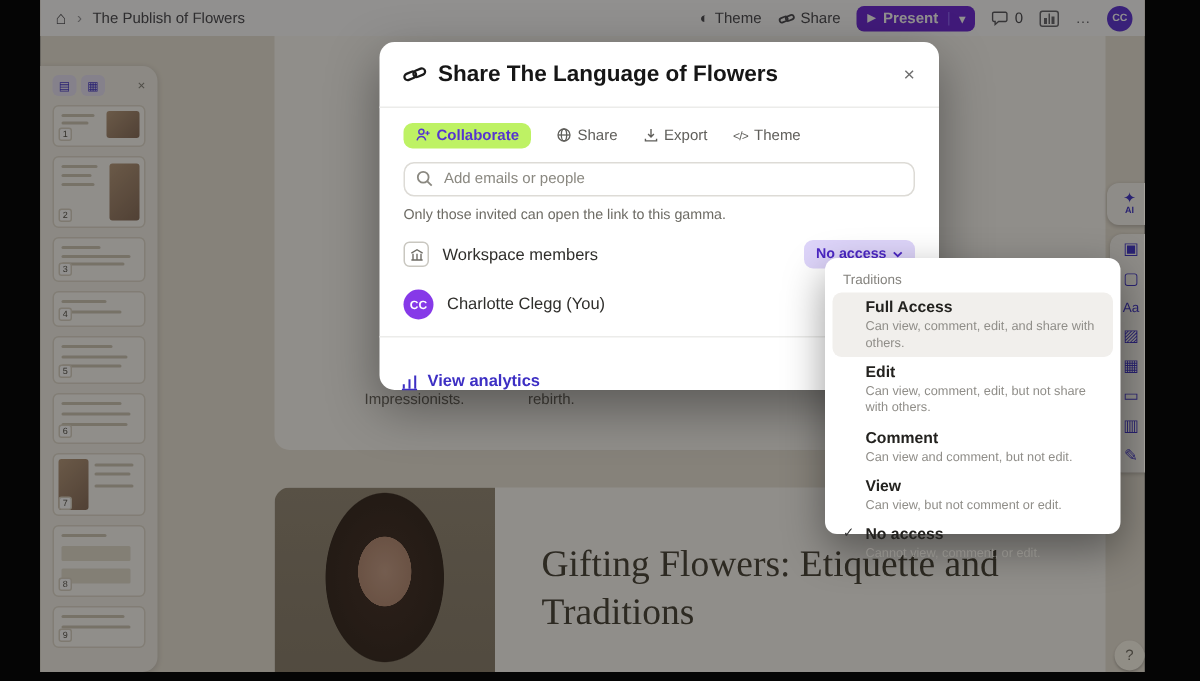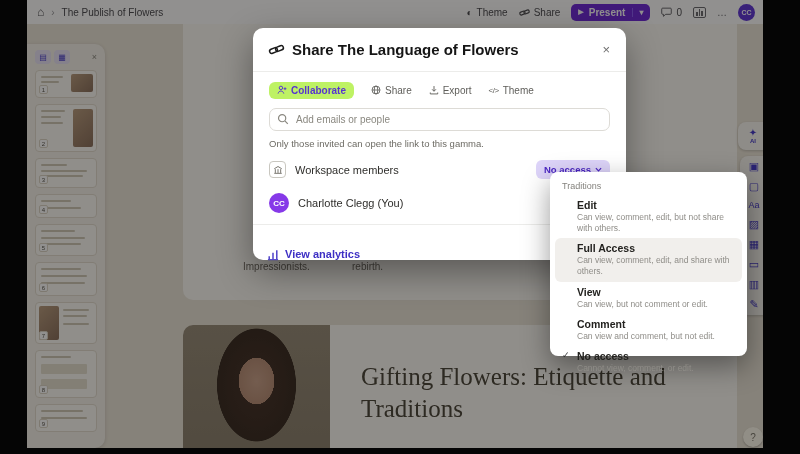--- a/index.html
+++ b/index.html
@@ -339,35 +339,35 @@
             </g>
             <path d="M1 12.6h12" stroke="#3d2fc4" stroke-width="1.2"></path>
           </svg>
         <span>View analytics</span>
       </span>
     </div>
   </div>
 
   <div class="perm-menu">
     <div class="pm-header">Traditions</div>
+    <div class="pm-item hl">
+      <div class="pm-label">Full Access</div>
+      <div class="pm-desc">Can view, comment, edit, and share with others.</div>
+    </div>
     <div class="pm-item">
       <div class="pm-label">Edit</div>
       <div class="pm-desc">Can view, comment, edit, but not share with others.</div>
     </div>
-    <div class="pm-item hl">
-      <div class="pm-label">Full Access</div>
-      <div class="pm-desc">Can view, comment, edit, and share with others.</div>
+    <div class="pm-item">
+      <div class="pm-label">Comment</div>
+      <div class="pm-desc">Can view and comment, but not edit.</div>
     </div>
     <div class="pm-item">
       <div class="pm-label">View</div>
       <div class="pm-desc">Can view, but not comment or edit.</div>
-    </div>
-    <div class="pm-item">
-      <div class="pm-label">Comment</div>
-      <div class="pm-desc">Can view and comment, but not edit.</div>
     </div>
     <div class="pm-item">
       <span class="pm-check">✓</span>
       <div class="pm-label">No access</div>
       <div class="pm-desc">Cannot view, comment, or edit.</div>
     </div>
   </div>
 
 </div>
 

